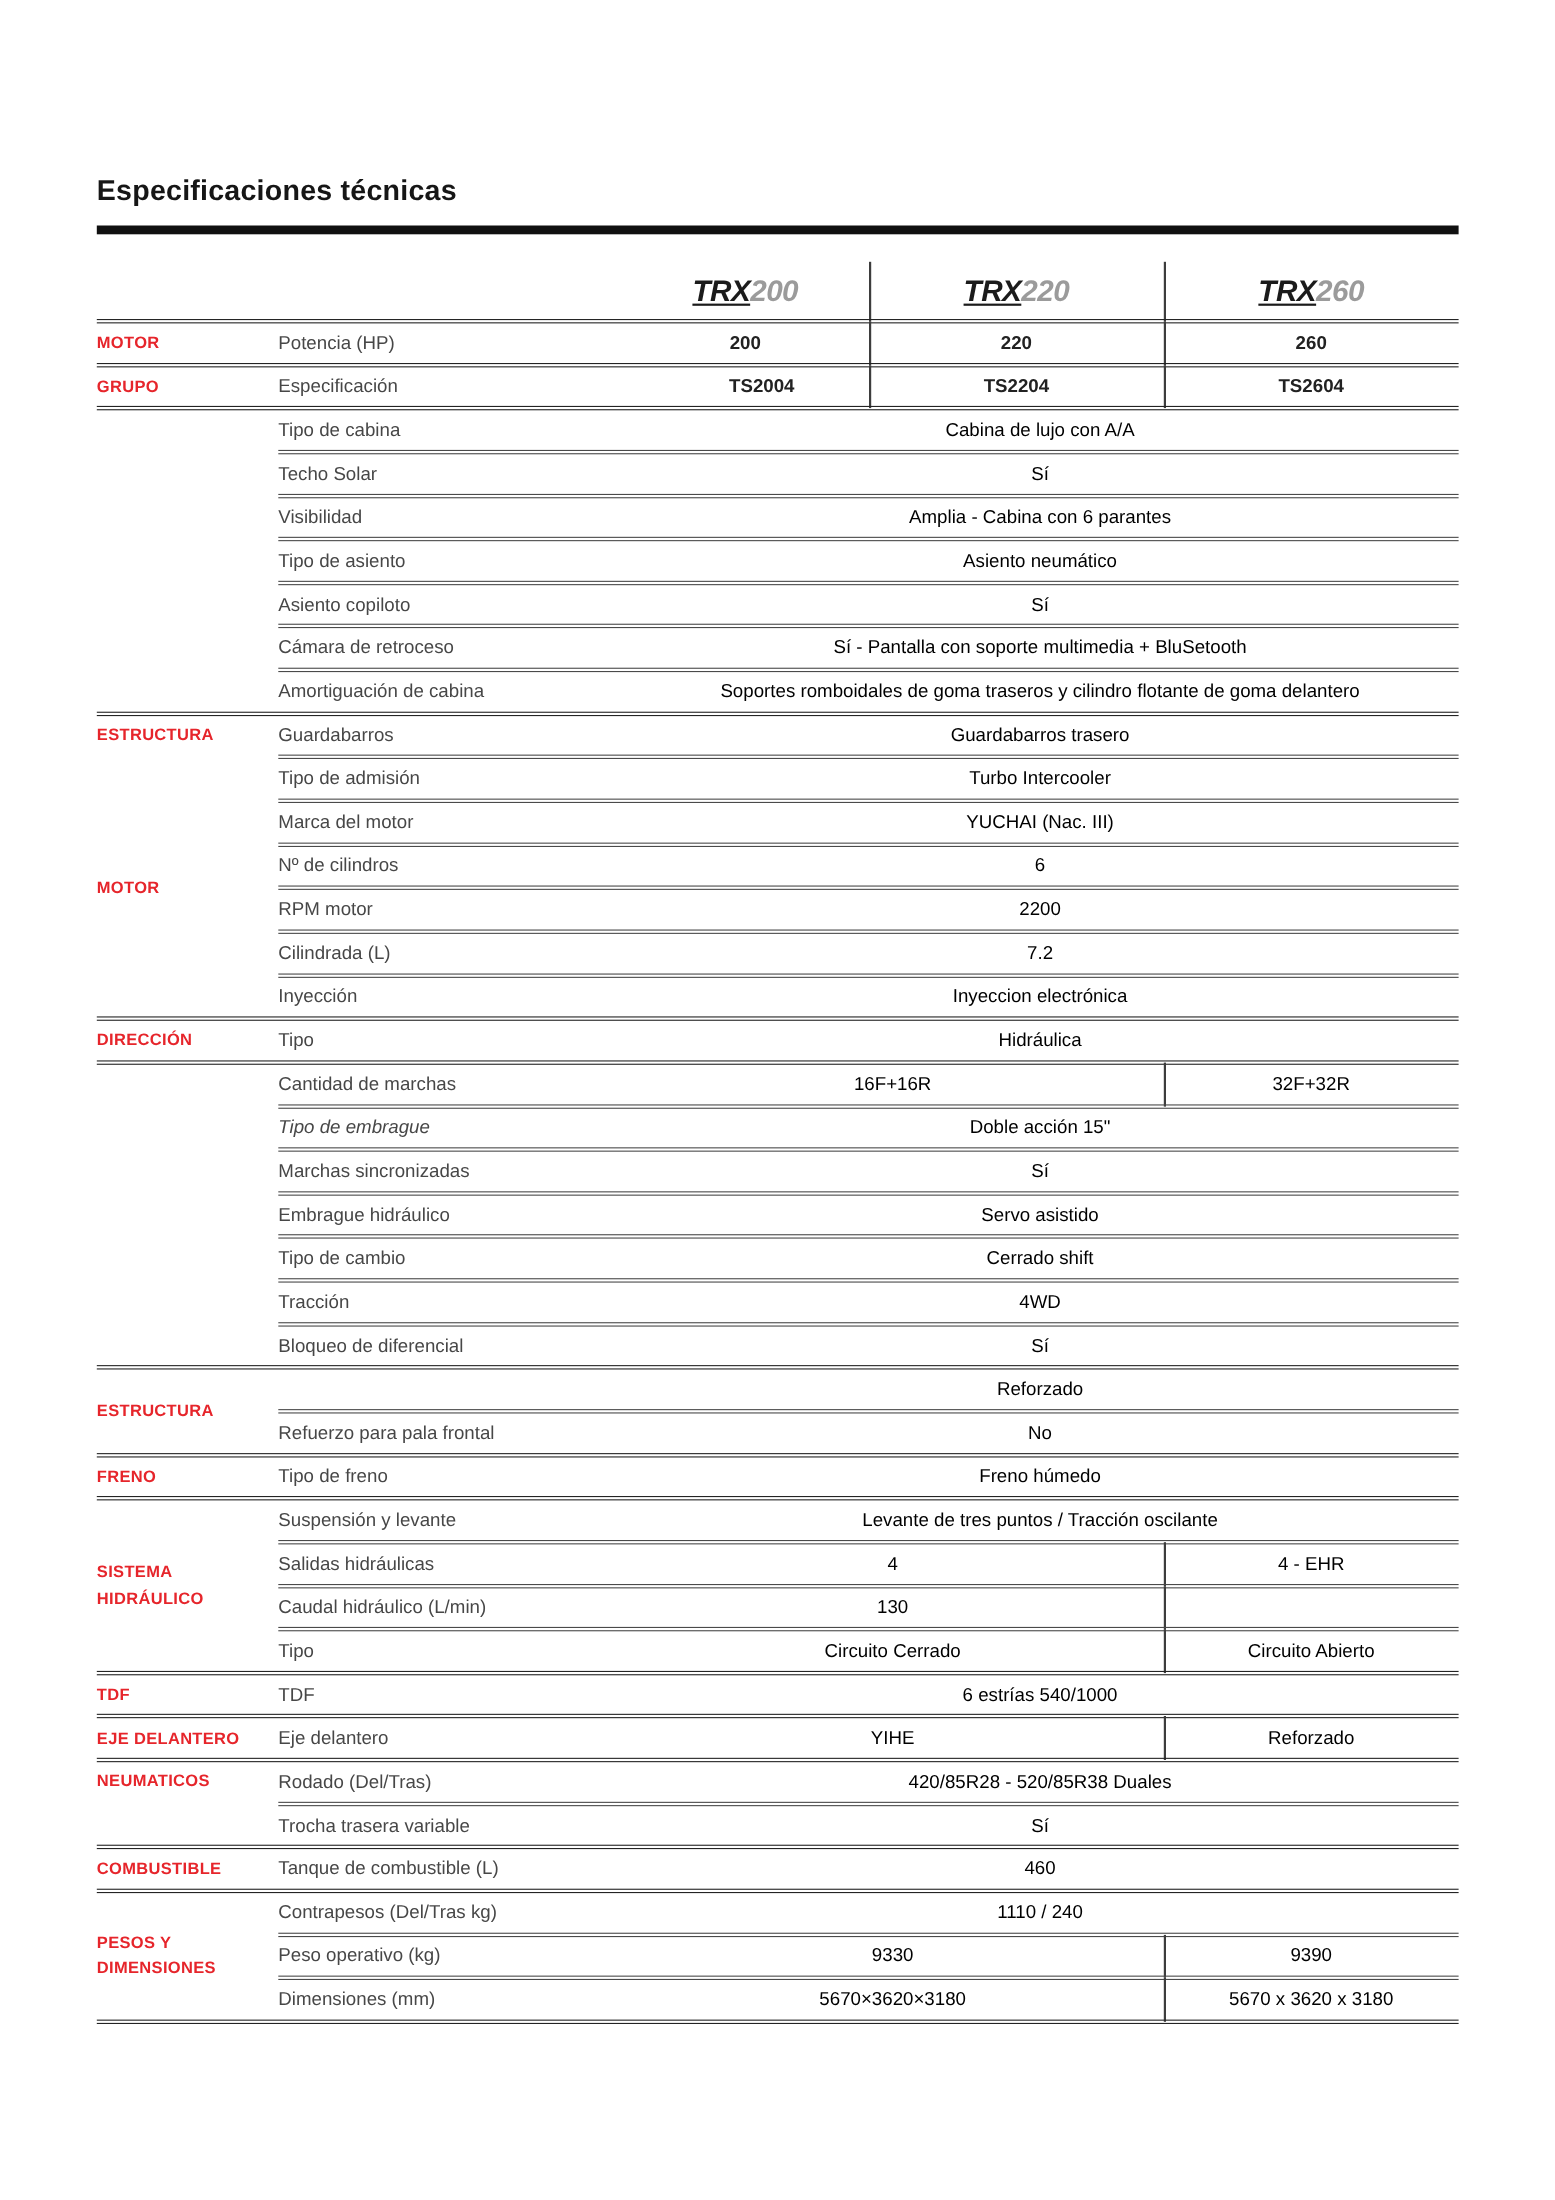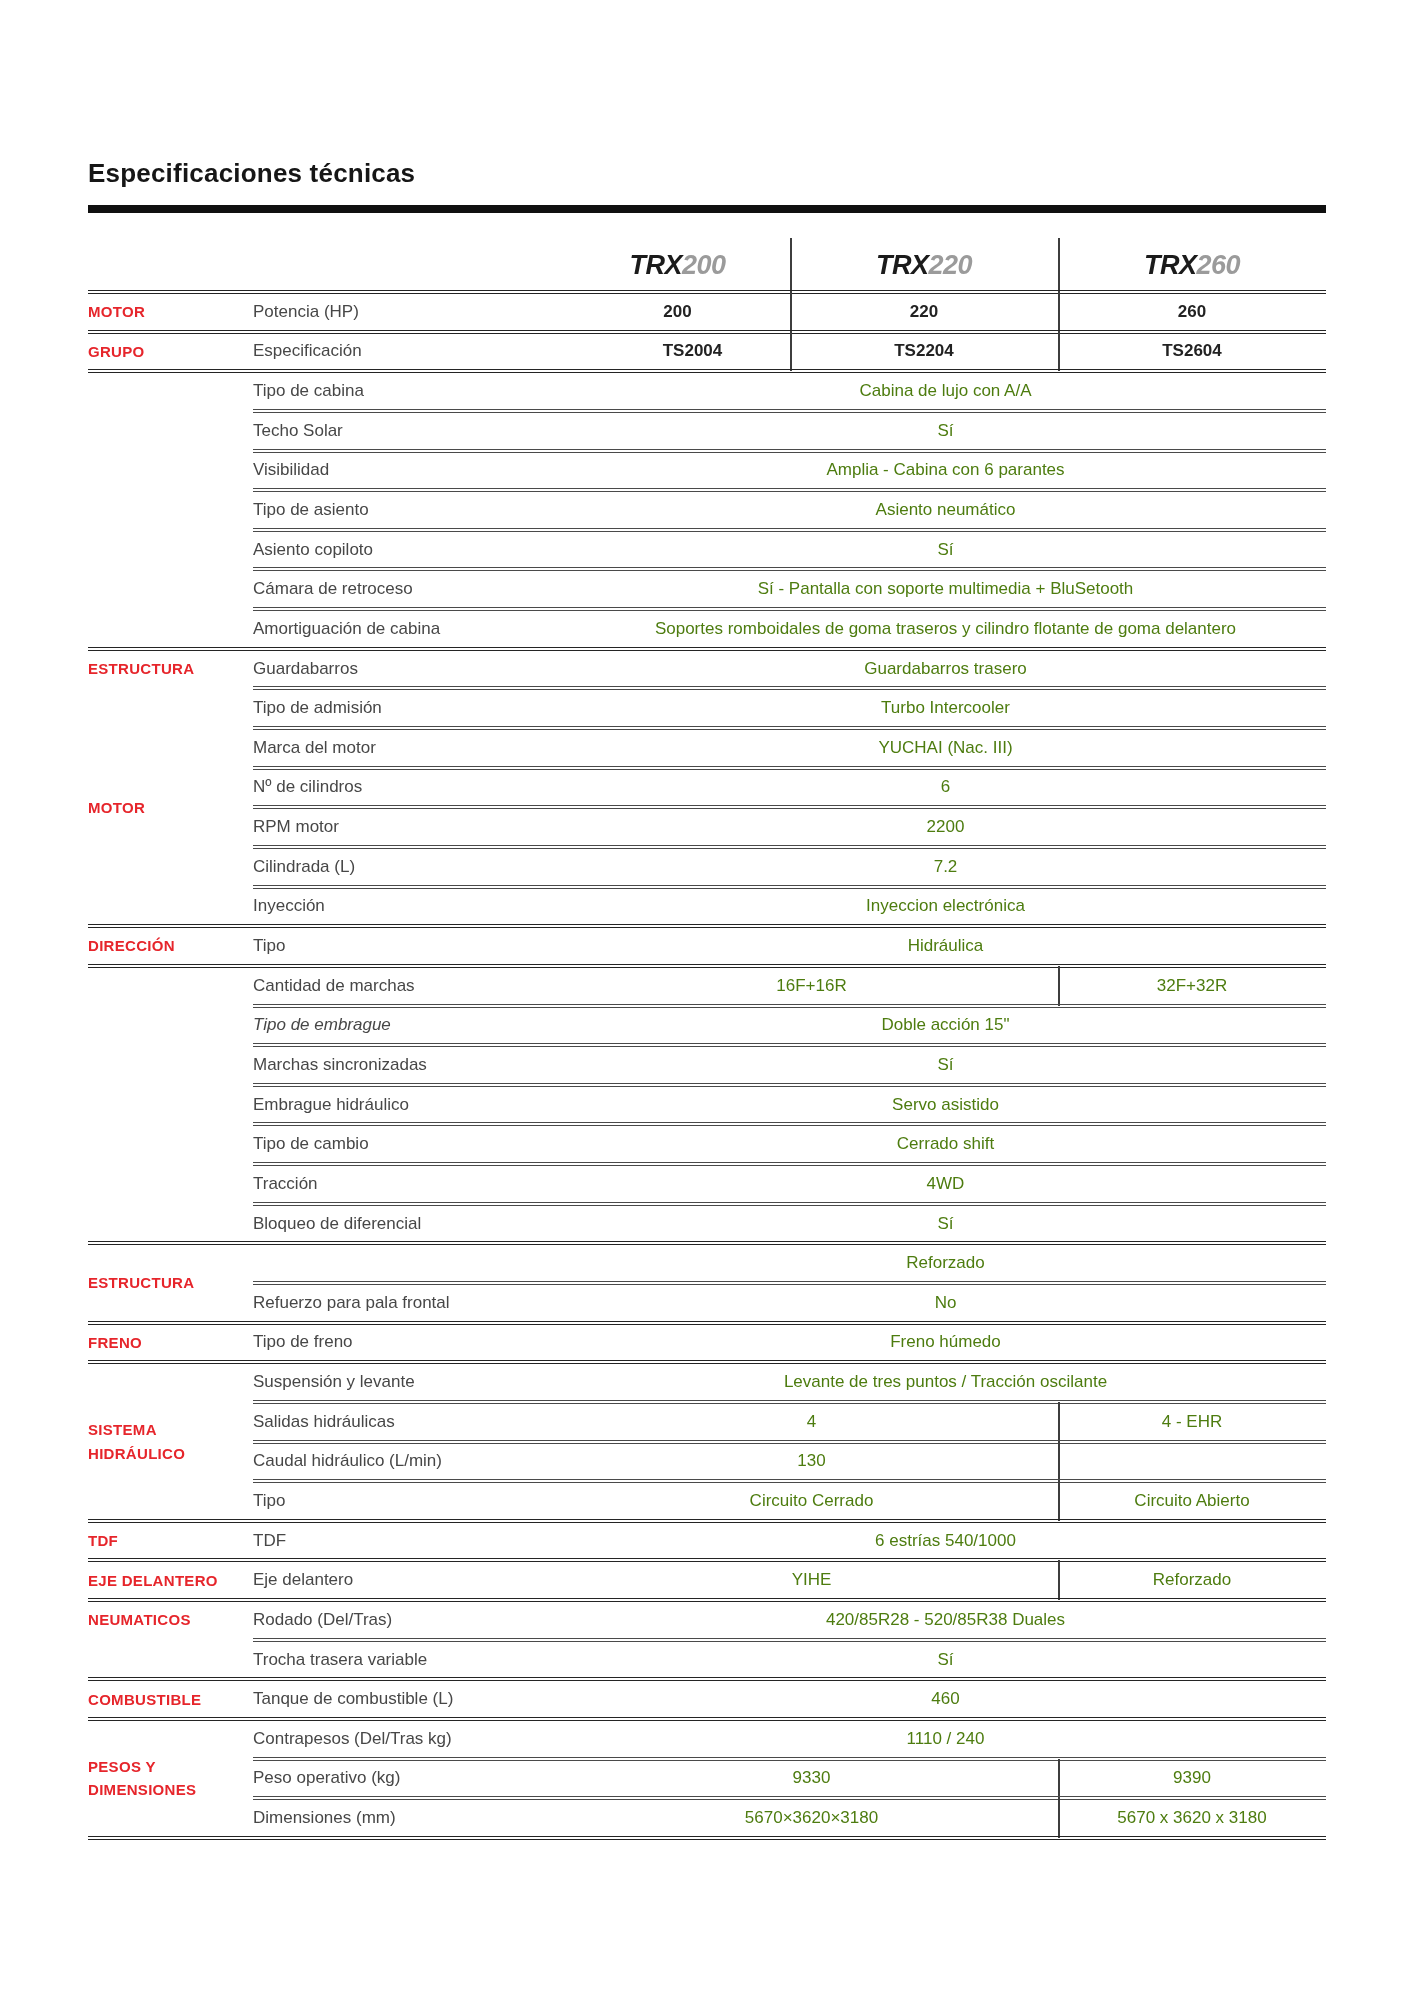--- a/index.html
+++ b/index.html
@@ -19,35 +19,35 @@
   #title-rule {
     position:absolute; left:88px; top:205px;
     width:1238px; height:8px; background:#101010;
   }
   #spec-table { position:absolute; left:0; top:0; width:1414px; height:2000px; }
 
   .model-cell {
     position:absolute; display:flex; align-items:center; justify-content:center;
     font-style:italic; font-size:27px; letter-spacing:-0.5px;
   }
-  .model-brand { font-weight:800; color:#1b1b1b; }
+  .model-brand { font-weight:800; color:#1b1b1b;text-decoration:underline; }
   .model-num  { font-weight:700; color:#9b9b9b; }
 
   .cat {
     position:absolute; display:flex; align-items:center;
     font-size:15px; font-weight:700; letter-spacing:0.3px;
     white-space:pre-line; line-height:1.55;
   }
   .attr {
     position:absolute; display:flex; align-items:center;
     font-size:17px; color:#474747; white-space:nowrap;
   }
   .val {
     position:absolute; display:flex; align-items:center; justify-content:center;
-    font-size:17px; color:#4d7c0f; text-align:center; white-space:nowrap;
+    font-size:17px; color:#000000; text-align:center; white-space:nowrap;
   }
   .val.bold { font-weight:700; color:#222222; }
 
   .hline { position:absolute; height:0; }
   .hline.partial { border-bottom:4px double #4a4a4a; }
   .hline.full    { border-bottom:4px double #242424; }
 
   .vline { position:absolute; width:2px; background:#3d3d3d; }
 </style>
 </head>

